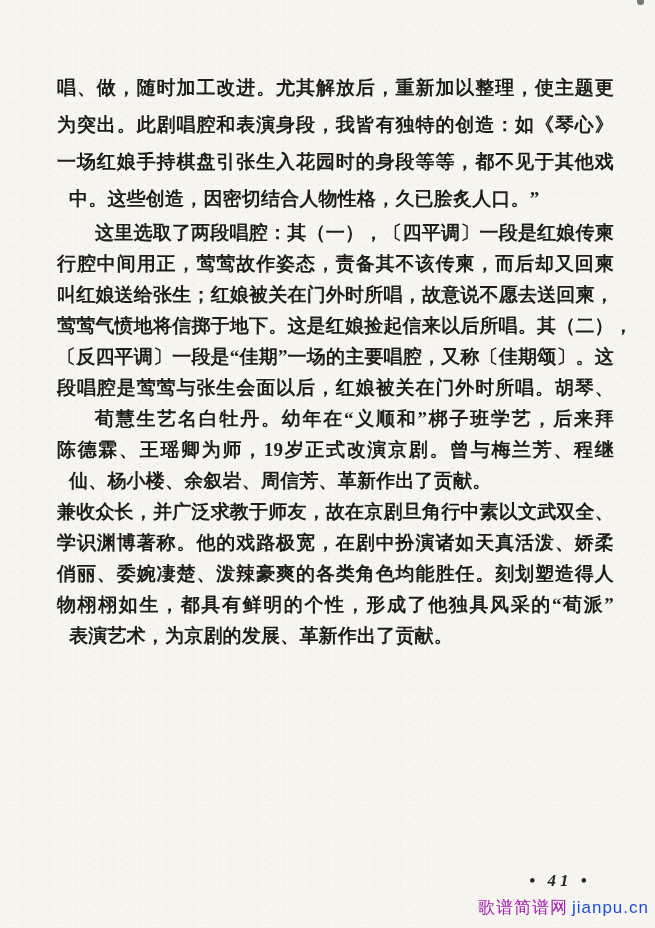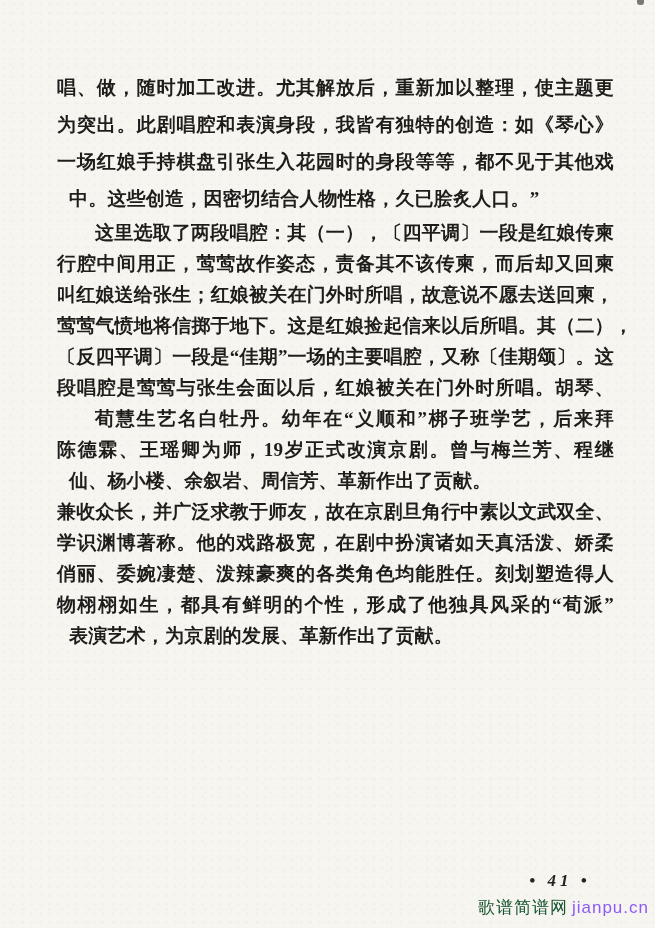--- a/index.html
+++ b/index.html
@@ -81,22 +81,22 @@
   }
   .watermark {
     position: absolute;
     top: 896px;
     right: 6px;
     font-size: 17px;
     letter-spacing: 1px;
     z-index: 1;
     font-family: "Liberation Sans", "DejaVu Sans", sans-serif;
   }
-  .watermark .wm-name { color: #14532d; }
-  .watermark .wm-url  { color: #8b5cf6; margin-left: 4px; }
+  .watermark .wm-name { color: #a21caf; }
+  .watermark .wm-url  { color: #1d4ed8; margin-left: 4px; }
 </style>
 </head>
 <body>
 
 <div class="page">
 
   <div class="scan-speck"></div>
 
   <div class="text-column">
 

